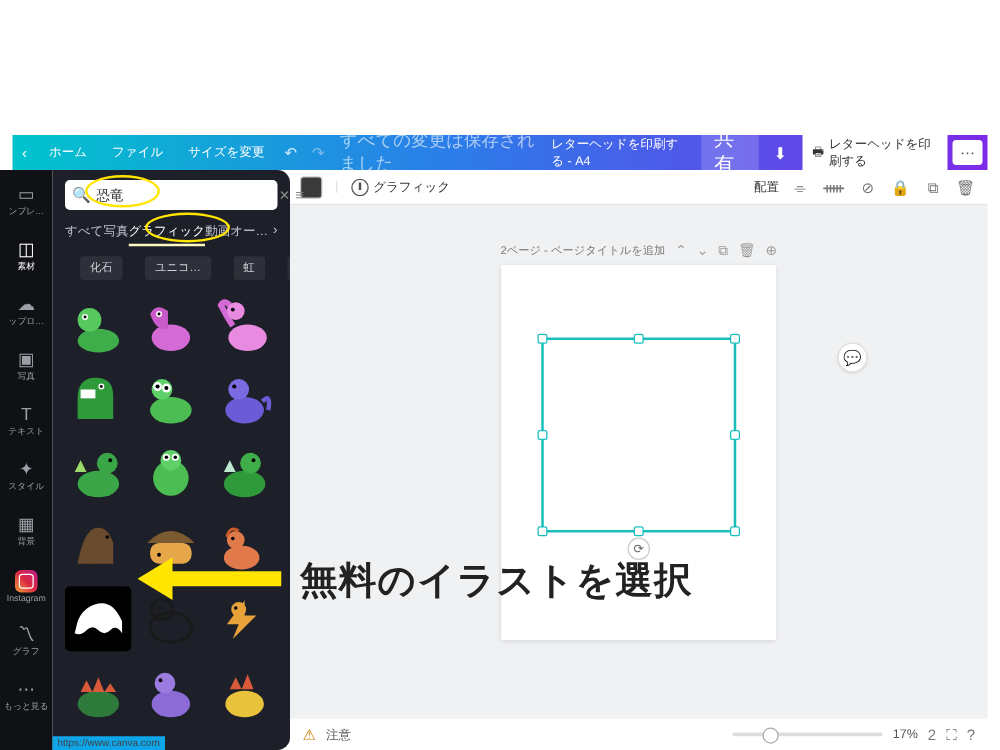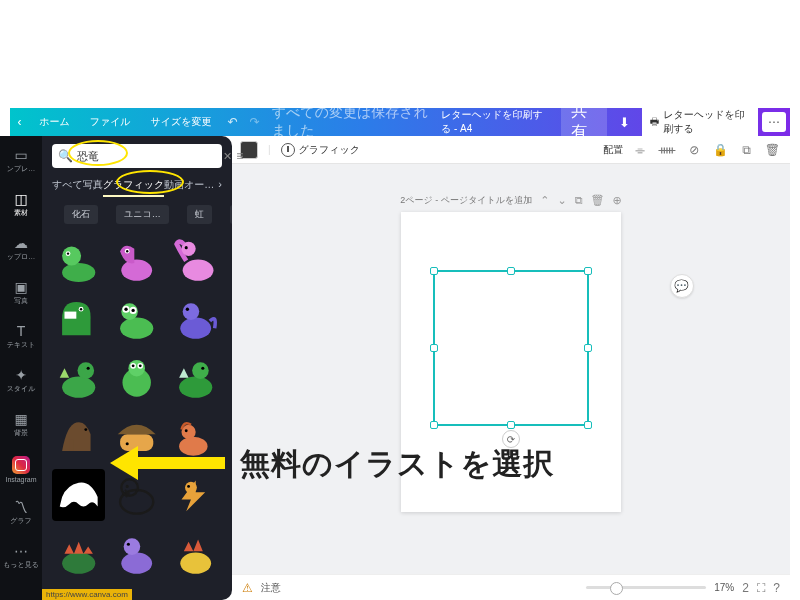--- a/index.html
+++ b/index.html
@@ -46,21 +46,21 @@
   .tabs { display:flex; gap:0; margin-top:10px; font-size:10px; color:#bfc5cf; align-items:flex-start; }
   .tab { cursor:pointer; padding-bottom:3px; white-space:nowrap; }
   .tab.active { color:#fff; border-bottom:2px solid #fef9c3; }
   .tabs-more { margin-left:auto; color:#bfc5cf; cursor:pointer; font-size:11px; }
   .chips { display:flex; gap:6px; margin-top:8px; align-items:center; }
   .chip { background:#2d3039; color:#cfd3db; font-size:9px; padding:3px 8px; border-radius:3px; cursor:pointer; white-space:nowrap;margin-left:12px; }
   .chips-more { color:#cfd3db; font-size:11px; cursor:pointer; margin-left:auto; }
   .grid { margin-top:10px; display:grid; grid-template-columns:repeat(3,1fr); gap:6px; overflow:hidden; }
   .cell { aspect-ratio:1/1; border-radius:4px; display:flex; align-items:center; justify-content:center; position:relative; cursor:pointer; }
   .cell svg { width:90%; height:90%; }
-  .url-hint { position:absolute; left:0; bottom:0; background:#eab308; color:#444; font-size:8px; padding:1px 4px; }
+  .url-hint { position:absolute; left:0; bottom:0; background:#0ea5e9; color:#444; font-size:8px; padding:1px 4px; }
 
   
   .canvas-area { position:absolute; top:56px; left:232px; right:10px; bottom:26px; background:#f0f1f3; overflow:hidden; }
   .page-strip { position:absolute; top:30px; left:50%; transform:translateX(-50%); display:flex; align-items:flex-end; gap:8px; color:#777; font-size:9px; }
   .ps-btn { color:#999; font-size:11px; cursor:pointer; }
   .page { position:absolute; top:48px; left:50%; transform:translateX(-50%); width:220px; height:300px; background:#fff; box-shadow:0 1px 4px rgba(0,0,0,.15); }
   .sel { position:absolute; top:106px; left:50%; transform:translateX(-50%); width:156px; height:156px; border:2px solid #17bebb; }
   .handle { position:absolute; width:8px; height:8px; background:#fff; border:1.5px solid #17bebb; border-radius:2px; }
   .h-tl{top:-5px;left:-5px}.h-tr{top:-5px;right:-5px}.h-bl{bottom:-5px;left:-5px}.h-br{bottom:-5px;right:-5px}
   .h-t{top:-5px;left:calc(50% - 4px)}.h-b{bottom:-5px;left:calc(50% - 4px)}.h-l{left:-5px;top:calc(50% - 4px)}.h-r{right:-5px;top:calc(50% - 4px)}

